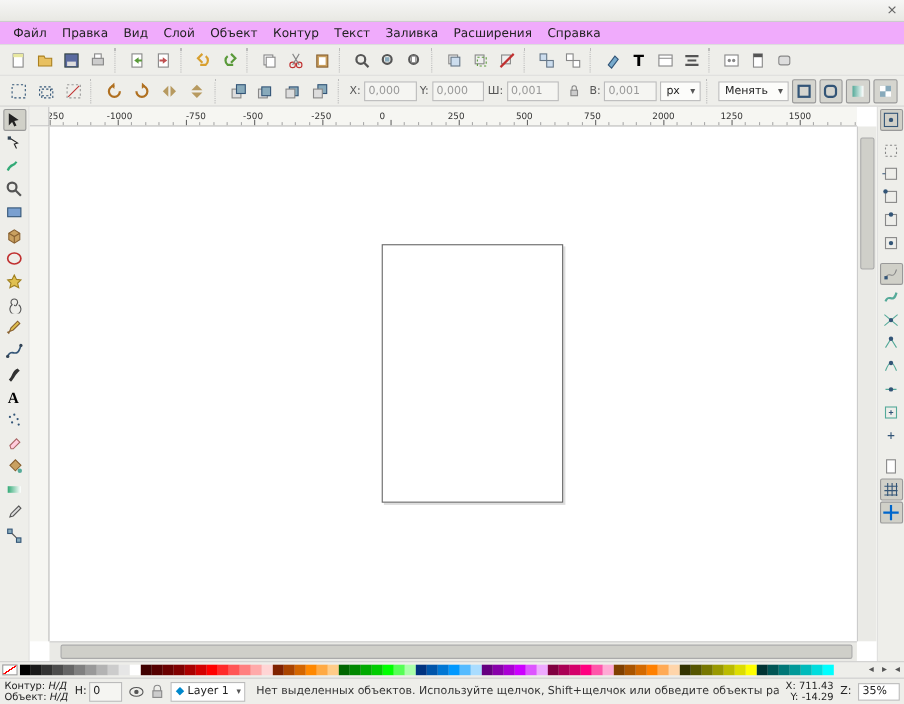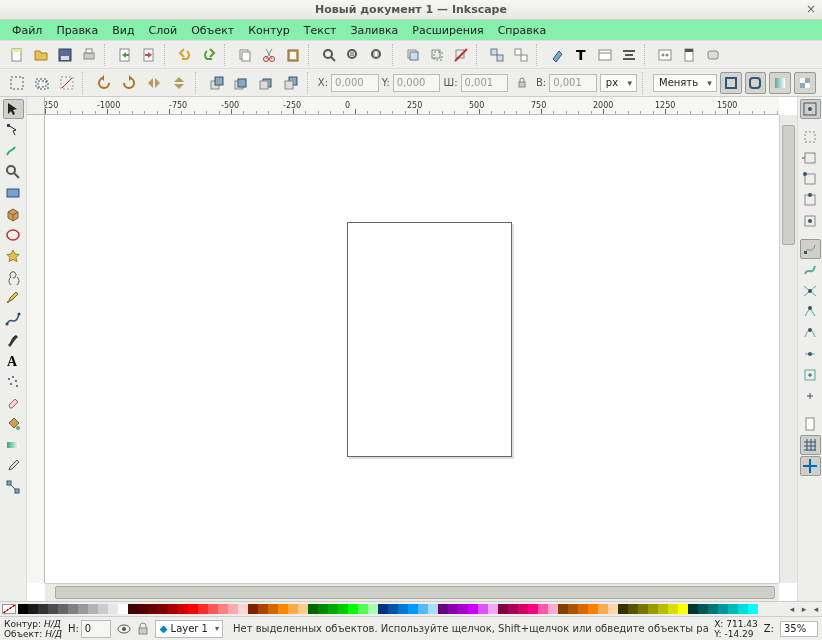--- a/index.html
+++ b/index.html
@@ -1,20 +1,20 @@
 <!DOCTYPE html>
 <html><head>
 <meta charset="utf-8">
 <style>
   * { box-sizing: border-box; margin: 0; padding: 0; }
   body { font-family: "DejaVu Sans", Arial, sans-serif; font-size: 11px; color: #222; background: #f0f0ec; width:822px; height:640px; overflow:hidden; }
   .titlebar { height:20px; background:linear-gradient(#f6f6f5,#e8e8e3); border-bottom:1px solid #ccc; display:flex; align-items:center; justify-content:center; position:relative; }
   .titlebar .title { font-weight:bold; font-size:11px; color:#555; }
   .titlebar .close { position:absolute; right:6px; top:2px; font-size:12px; color:#666; cursor:pointer; }
-  .menubar { height:21px; background:#86efac; border-bottom:1px solid #ddd; display:flex; align-items:center; padding:0 6px; gap:2px; }
+  .menubar { height:21px; background:#f0abfc; border-bottom:1px solid #ddd; display:flex; align-items:center; padding:0 6px; gap:2px; }
   .menubar span { padding:2px 6px; cursor:default; }
   .toolbar { height:28px; background:#eeeeea; border-bottom:1px solid #ddd; display:flex; align-items:center; padding:0 6px; gap:2px; }
   .tbtn { width:22px; height:22px; display:flex; align-items:center; justify-content:center; border:1px solid transparent; border-radius:2px; cursor:pointer; }
   .tbtn.active { background:#d5d5cf; border-color:#999; }
   .sep { width:6px; height:22px; border-left:1px dotted #bbb; margin:0 2px; }
   .ctrlbar { height:28px; background:#eeeeea; border-bottom:1px solid #ccc; display:flex; align-items:center; padding:0 6px; gap:3px; font-size:10px; }
   .numfield { width:48px; height:18px; border:1px solid #bbb; background:#f5f5f2; color:#999; font-size:10px; padding:0 3px; display:flex; align-items:center; }
   .dd { height:18px; border:1px solid #bbb; background:#fcfcfa; padding:0 18px 0 5px; font-size:10px; display:flex; align-items:center; position:relative; cursor:pointer; }
   .dd::after { content:"▾"; position:absolute; right:4px; font-size:9px; color:#555; }
   .label10 { font-size:10px; color:#555; }
@@ -44,21 +44,20 @@
   .zoomfield { width:38px; height:16px; border:1px solid #bbb; background:#fff; font-size:10px; padding:0 3px; display:flex; align-items:center; }
   svg { display:block; }
   .tick { position:absolute; top:4px; font-size:8px; color:#333; }
   .tickmark { position:absolute; bottom:0; width:1px; height:5px; background:#666; }
   .ticksmall { position:absolute; bottom:0; width:1px; height:3px; background:#aaa; }
 </style>
 </head>
 <body>
 
 <div class="titlebar">
-  <span class="title">Новый документ 1 — Inkscape</span>
   <span class="close">×</span>
 </div>
 
 <div class="menubar">
   <span>Файл</span>
   <span>Правка</span>
   <span>Вид</span>
   <span>Слой</span>
   <span>Объект</span>
   <span>Контур</span>
@@ -763,19 +762,19 @@
       <svg width="12" height="14">
         <rect x="2" y="6" width="8" height="6" fill="#ccc" stroke="#888"></rect>
         <path d="M3 6V4a3 3 0 0 1 6 0v2" fill="none" stroke="#888"></path>
       </svg>
     </div>
   <div class="layerbox">
       <span style="color:#08c;margin-right:3px">◆</span>
       <span>Layer 1</span>
     </div>
   <div class="msg">Нет выделенных объектов. Используйте щелчок, Shift+щелчок или обведите объекты рамкой.</div>
-  <div class="stack" style="text-align:left">
+  <div class="stack" style="text-align:right">
     <div><span>X:</span> <span>711.43</span></div>
     <div><span>Y:</span> <span>-14.29</span></div>
   </div>
   <span>Z:</span>
   <div class="zoomfield">35%</div>
 </div>
 
 </body></html>

